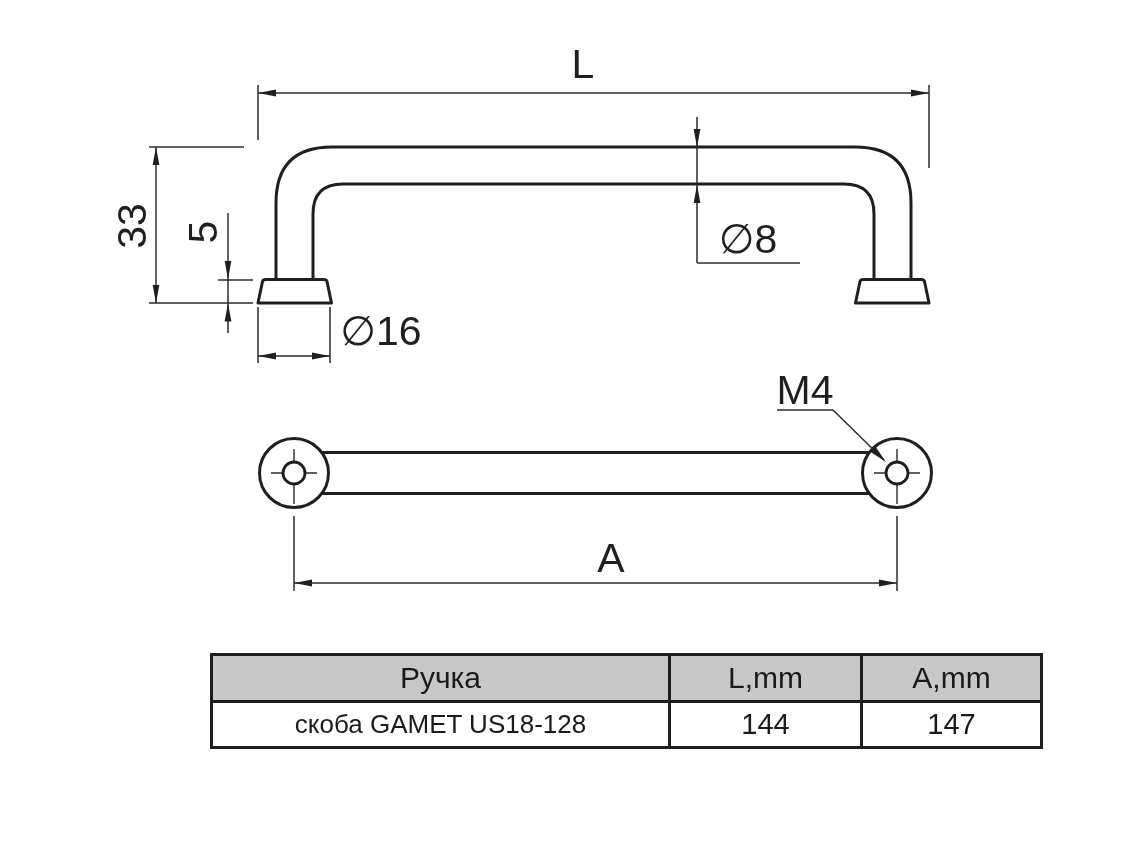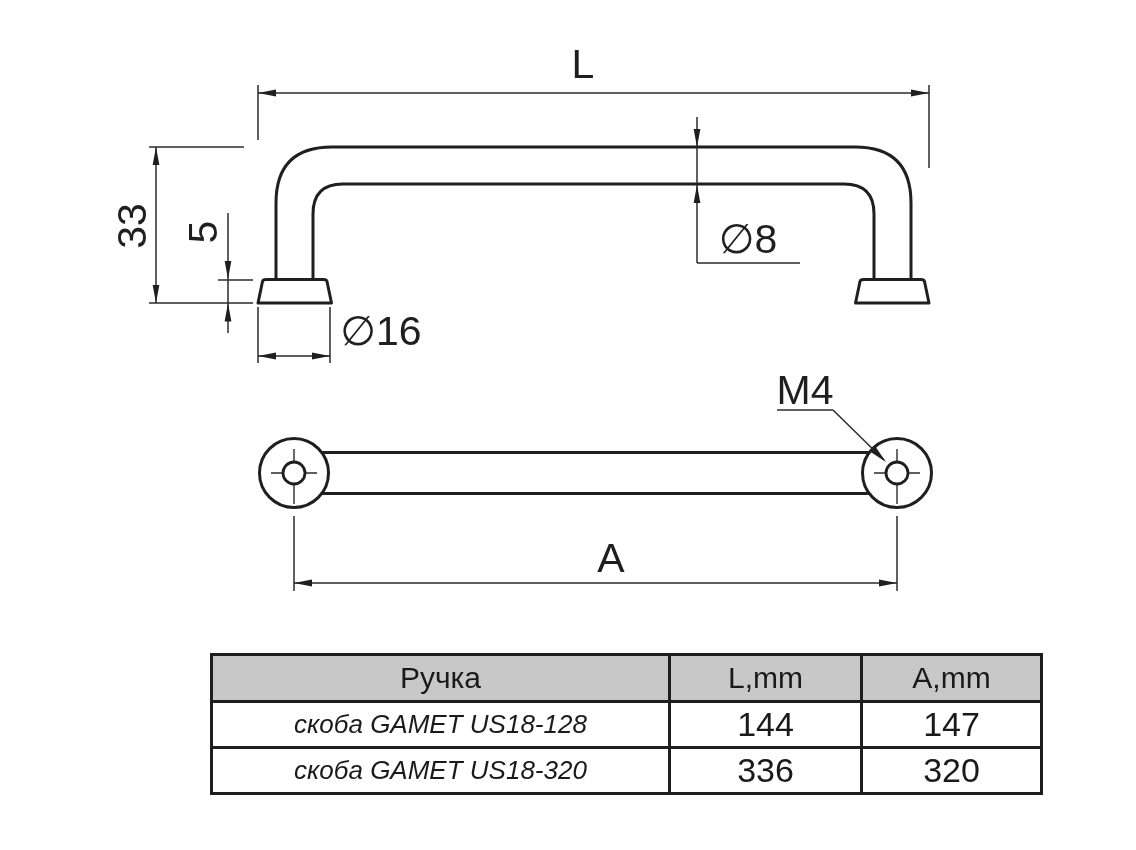--- a/index.html
+++ b/index.html
@@ -39,22 +39,22 @@
   }
   table.spec td, table.spec th {
     border: 3px solid #1e1e1e;
     text-align: center;
     vertical-align: middle;
     padding: 0;
     font-weight: normal;
   }
   table.spec th { background: #c8c8c8; font-size: 30px; height: 44px; }
   table.spec td { height: 43px; }
-  td.cell-name { font-size: 26px; font-style: italic; }
-  td.cell-num  { font-size: 34px; }
+  td.cell-name { font-size: 26px; }
+  td.cell-num  { font-size: 29px; }
 </style>
 </head>
 <body>
 
 <div id="canvas">
 
   <svg id="drawing-svg" width="1136" height="850" viewBox="0 0 1136 850">
 
     <g>
       <path class="outline" d="M 276,280 L 276,203 Q 276,147 332,147 L 855,147 Q 911,147 911,203 L 911,280"></path>
@@ -153,22 +153,17 @@
         <tr>
           <th>Ручка</th>
           <th>L,mm</th>
           <th>A,mm</th>
         </tr>
         <tr>
           <td class="cell-name">скоба GAMET US18-128</td>
           <td class="cell-num">144</td>
           <td class="cell-num">147</td>
         </tr>
-        <tr>
-          <td class="cell-name">скоба GAMET US18-320</td>
-          <td class="cell-num">336</td>
-          <td class="cell-num">320</td>
-        </tr>
       </tbody>
     </table>
   </div>
 
 </div>
 
 </body></html>

